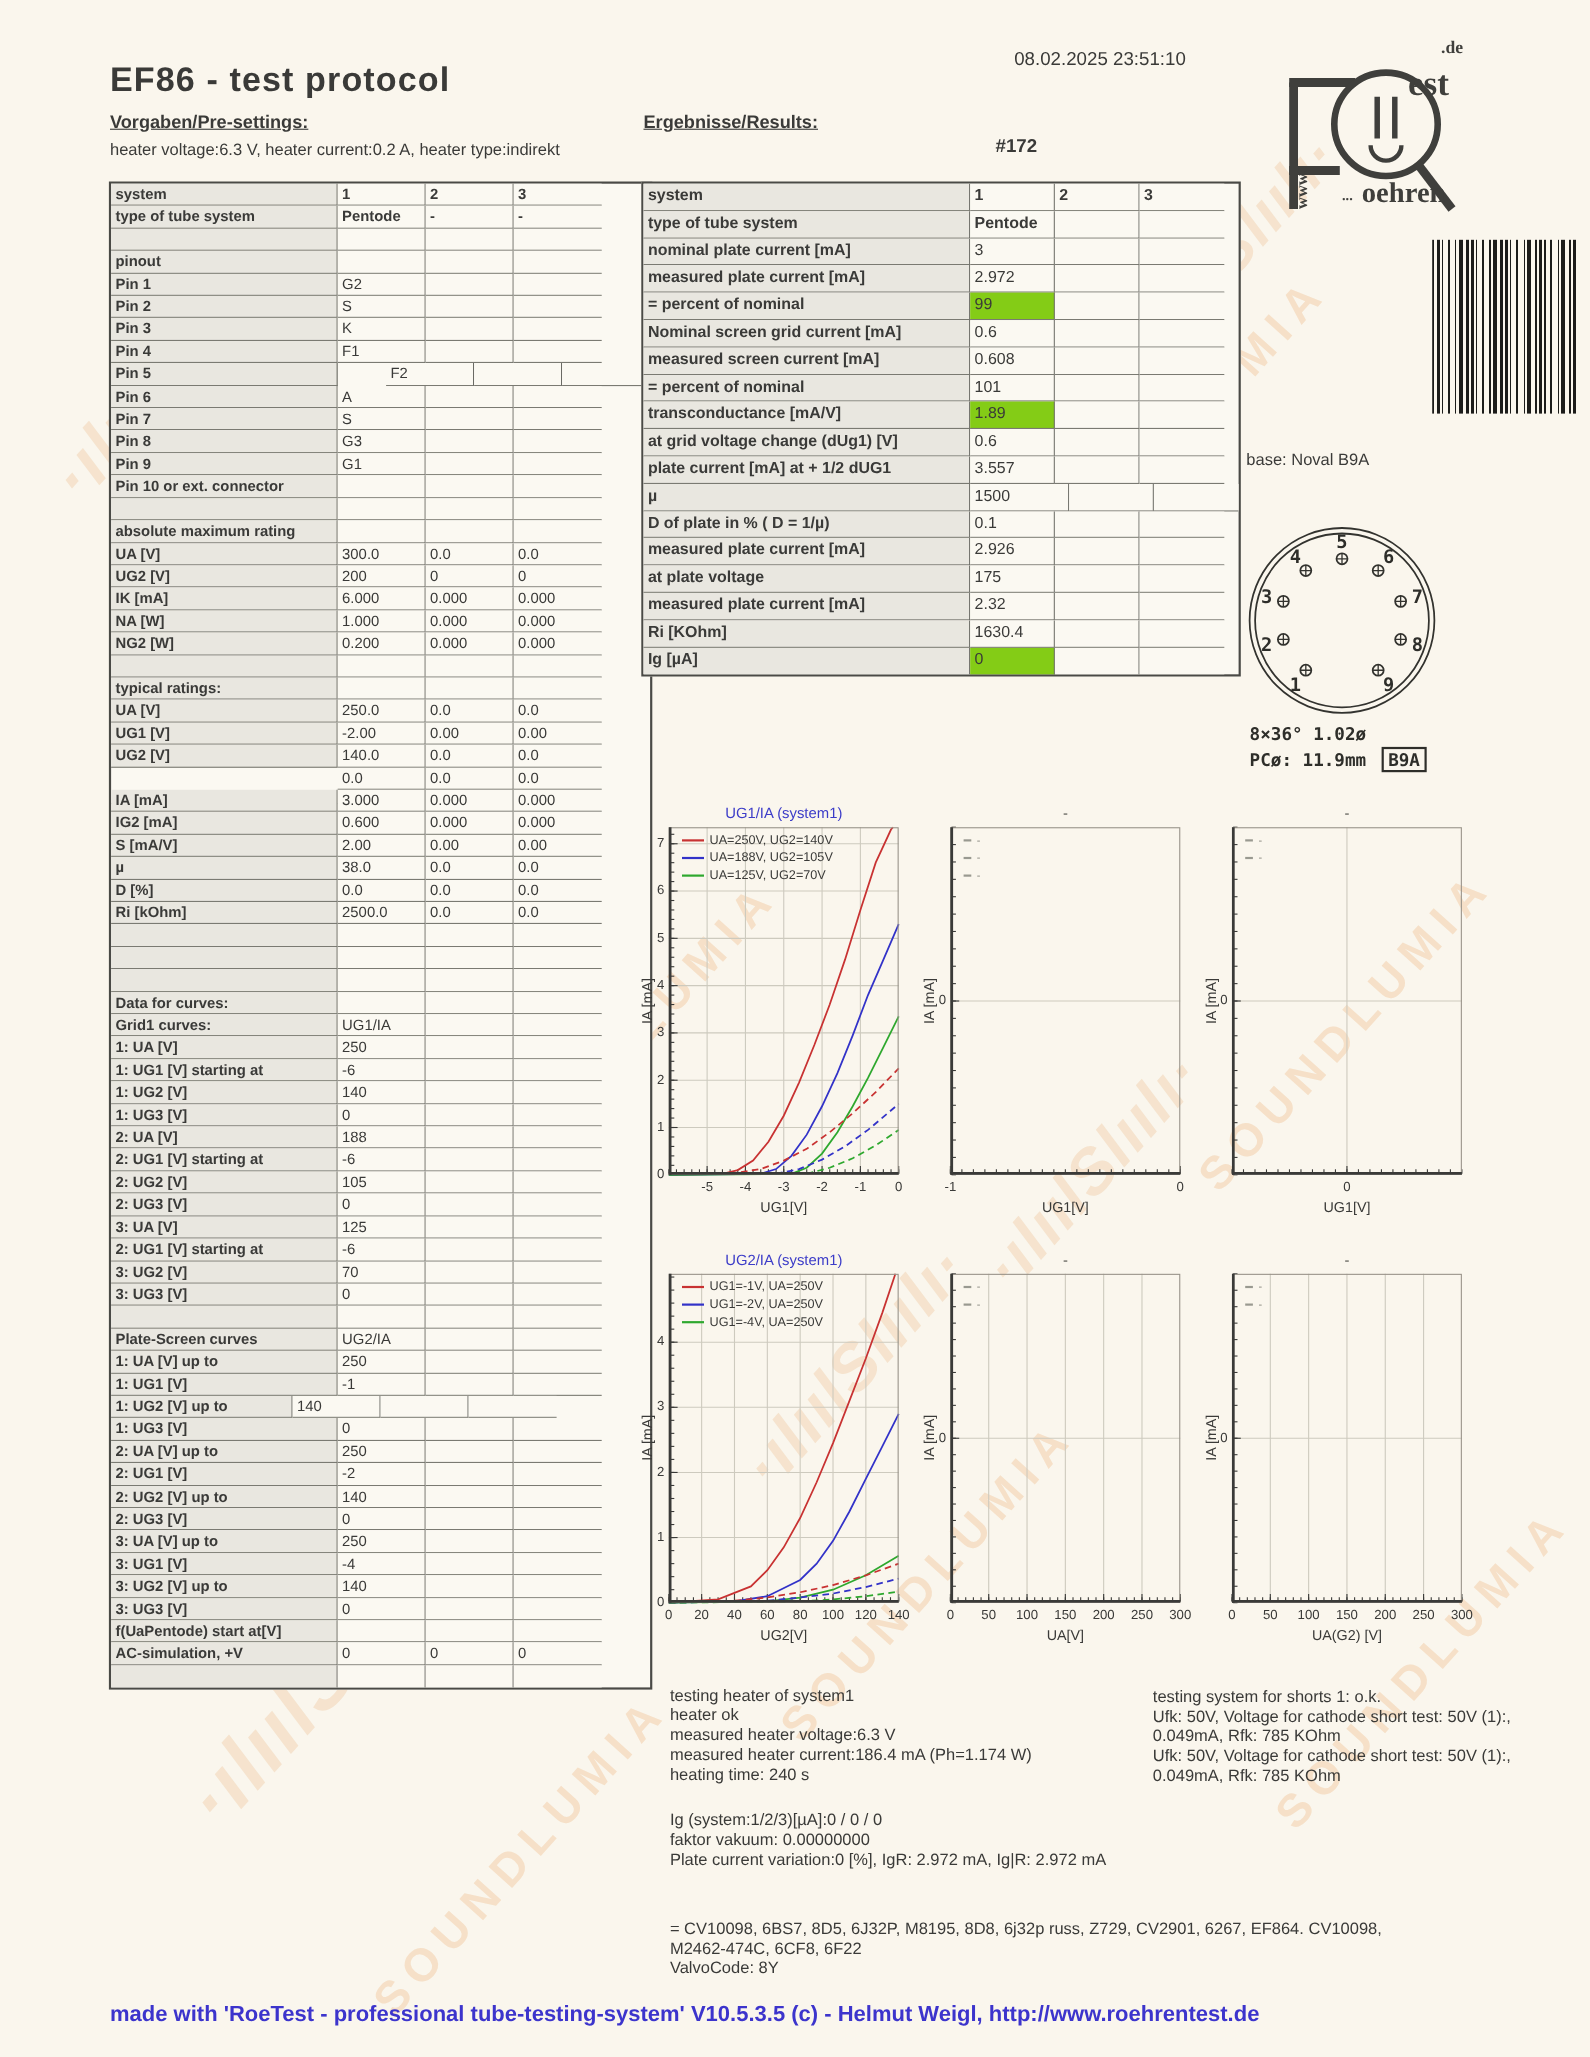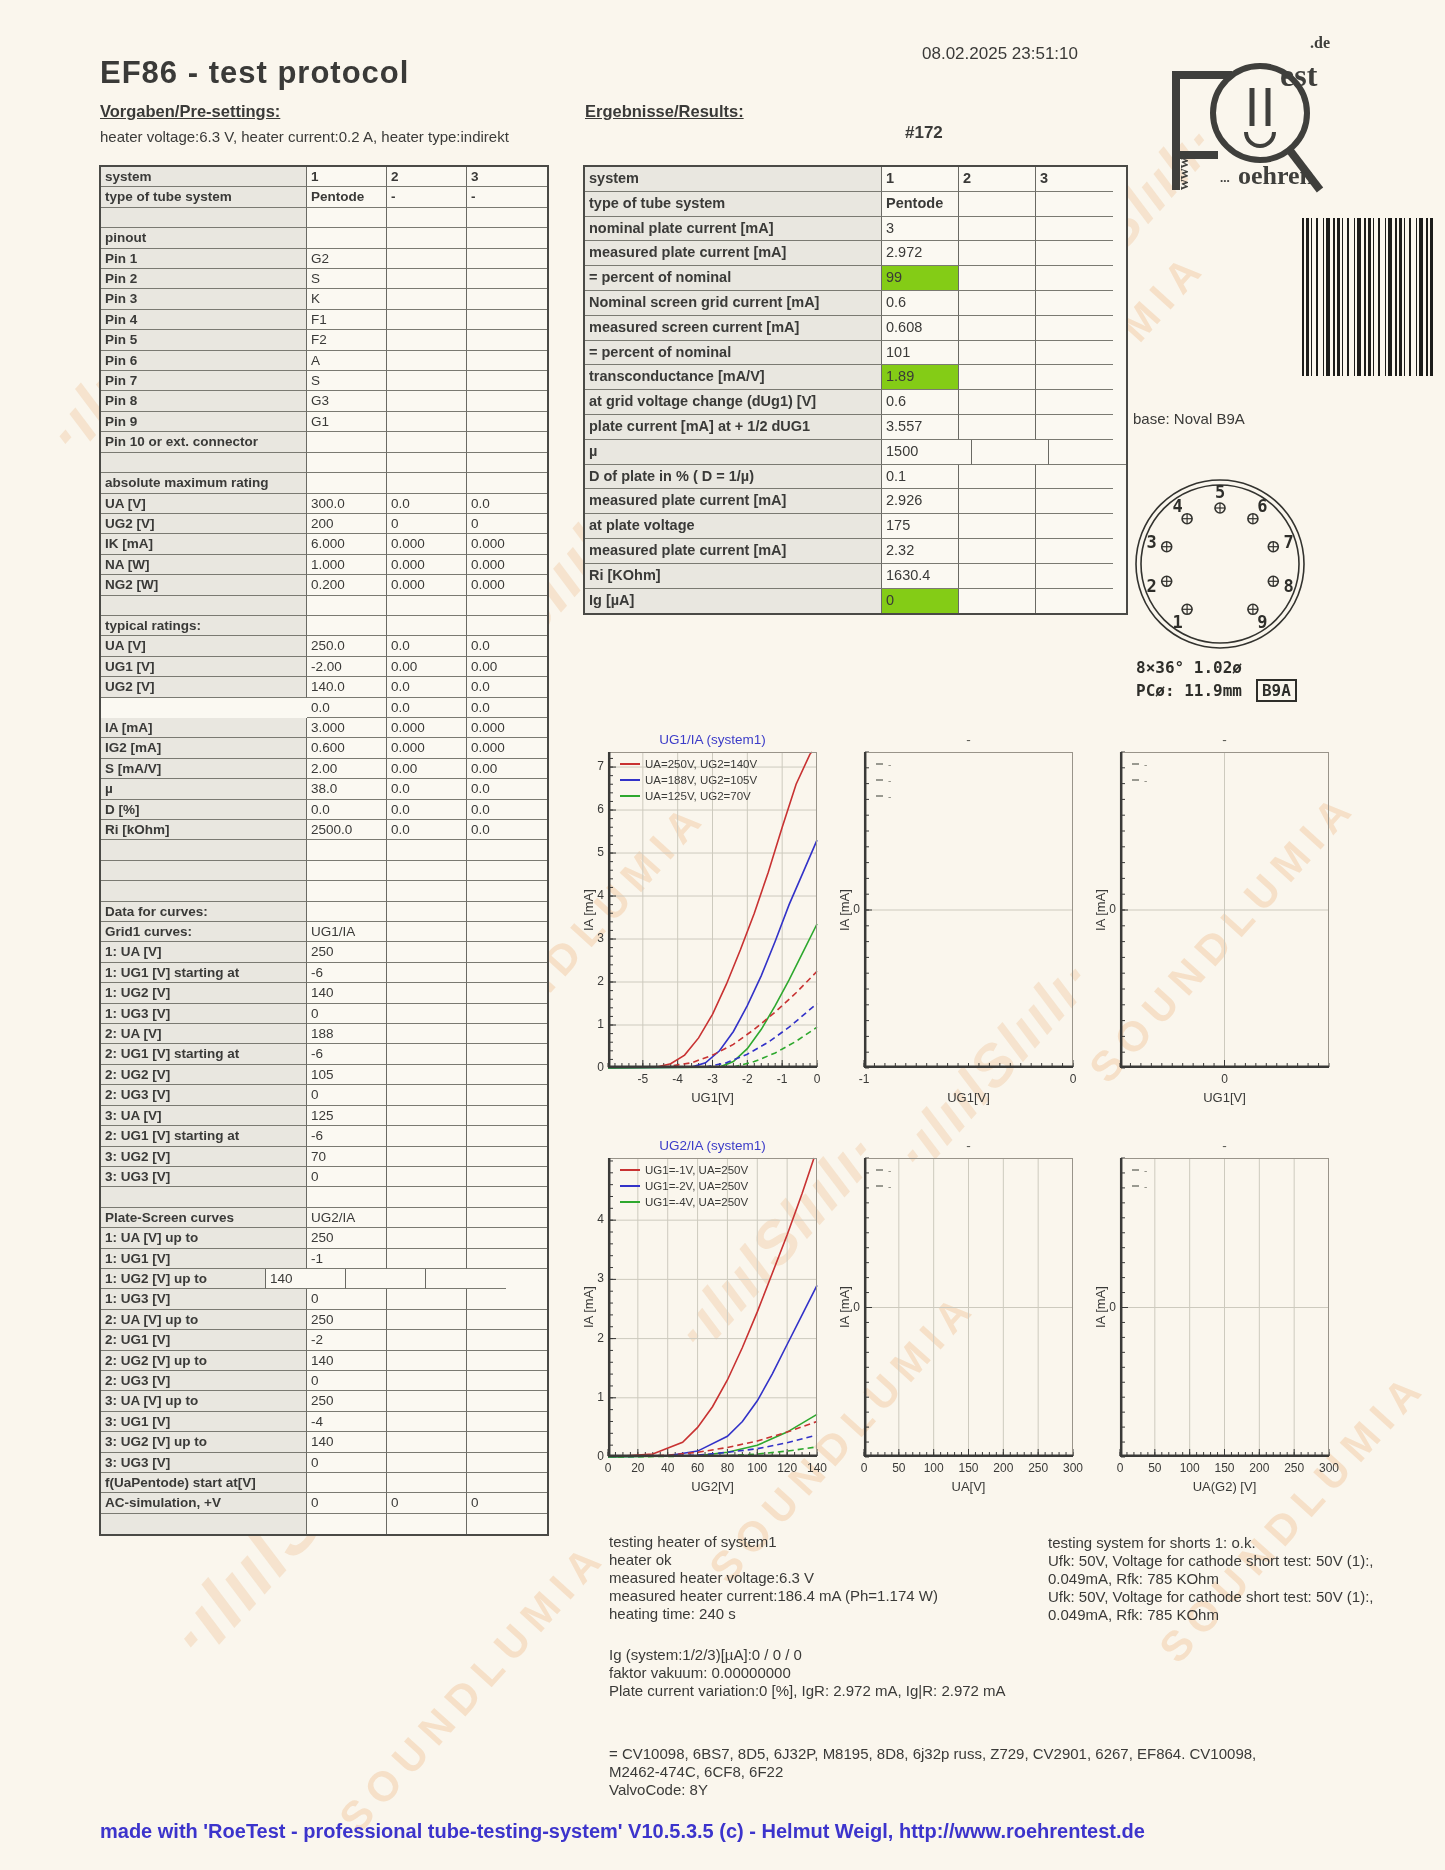--- a/index.html
+++ b/index.html
@@ -152,21 +152,21 @@
       <div class="tc val" style="width: 80px;"></div>
     </div>
     <div class="trow">
       <div class="tc lbl" style="width: 206px;">Pin 4</div>
       <div class="tc val" style="width: 80px;">F1</div>
       <div class="tc val" style="width: 80px;"></div>
       <div class="tc val" style="width: 80px;"></div>
     </div>
     <div class="trow">
       <div class="tc lbl" style="width: 206px;">Pin 5</div>
-      <div class="tc val" style="width: 80px;">F2</div>
+      <div class="tc val" style="width: 80px; margin-left: 44px;">F2</div>
       <div class="tc val" style="width: 80px;"></div>
       <div class="tc val" style="width: 80px;"></div>
     </div>
     <div class="trow">
       <div class="tc lbl" style="width: 206px;">Pin 6</div>
       <div class="tc val" style="width: 80px;">A</div>
       <div class="tc val" style="width: 80px;"></div>
       <div class="tc val" style="width: 80px;"></div>
     </div>
     <div class="trow">

